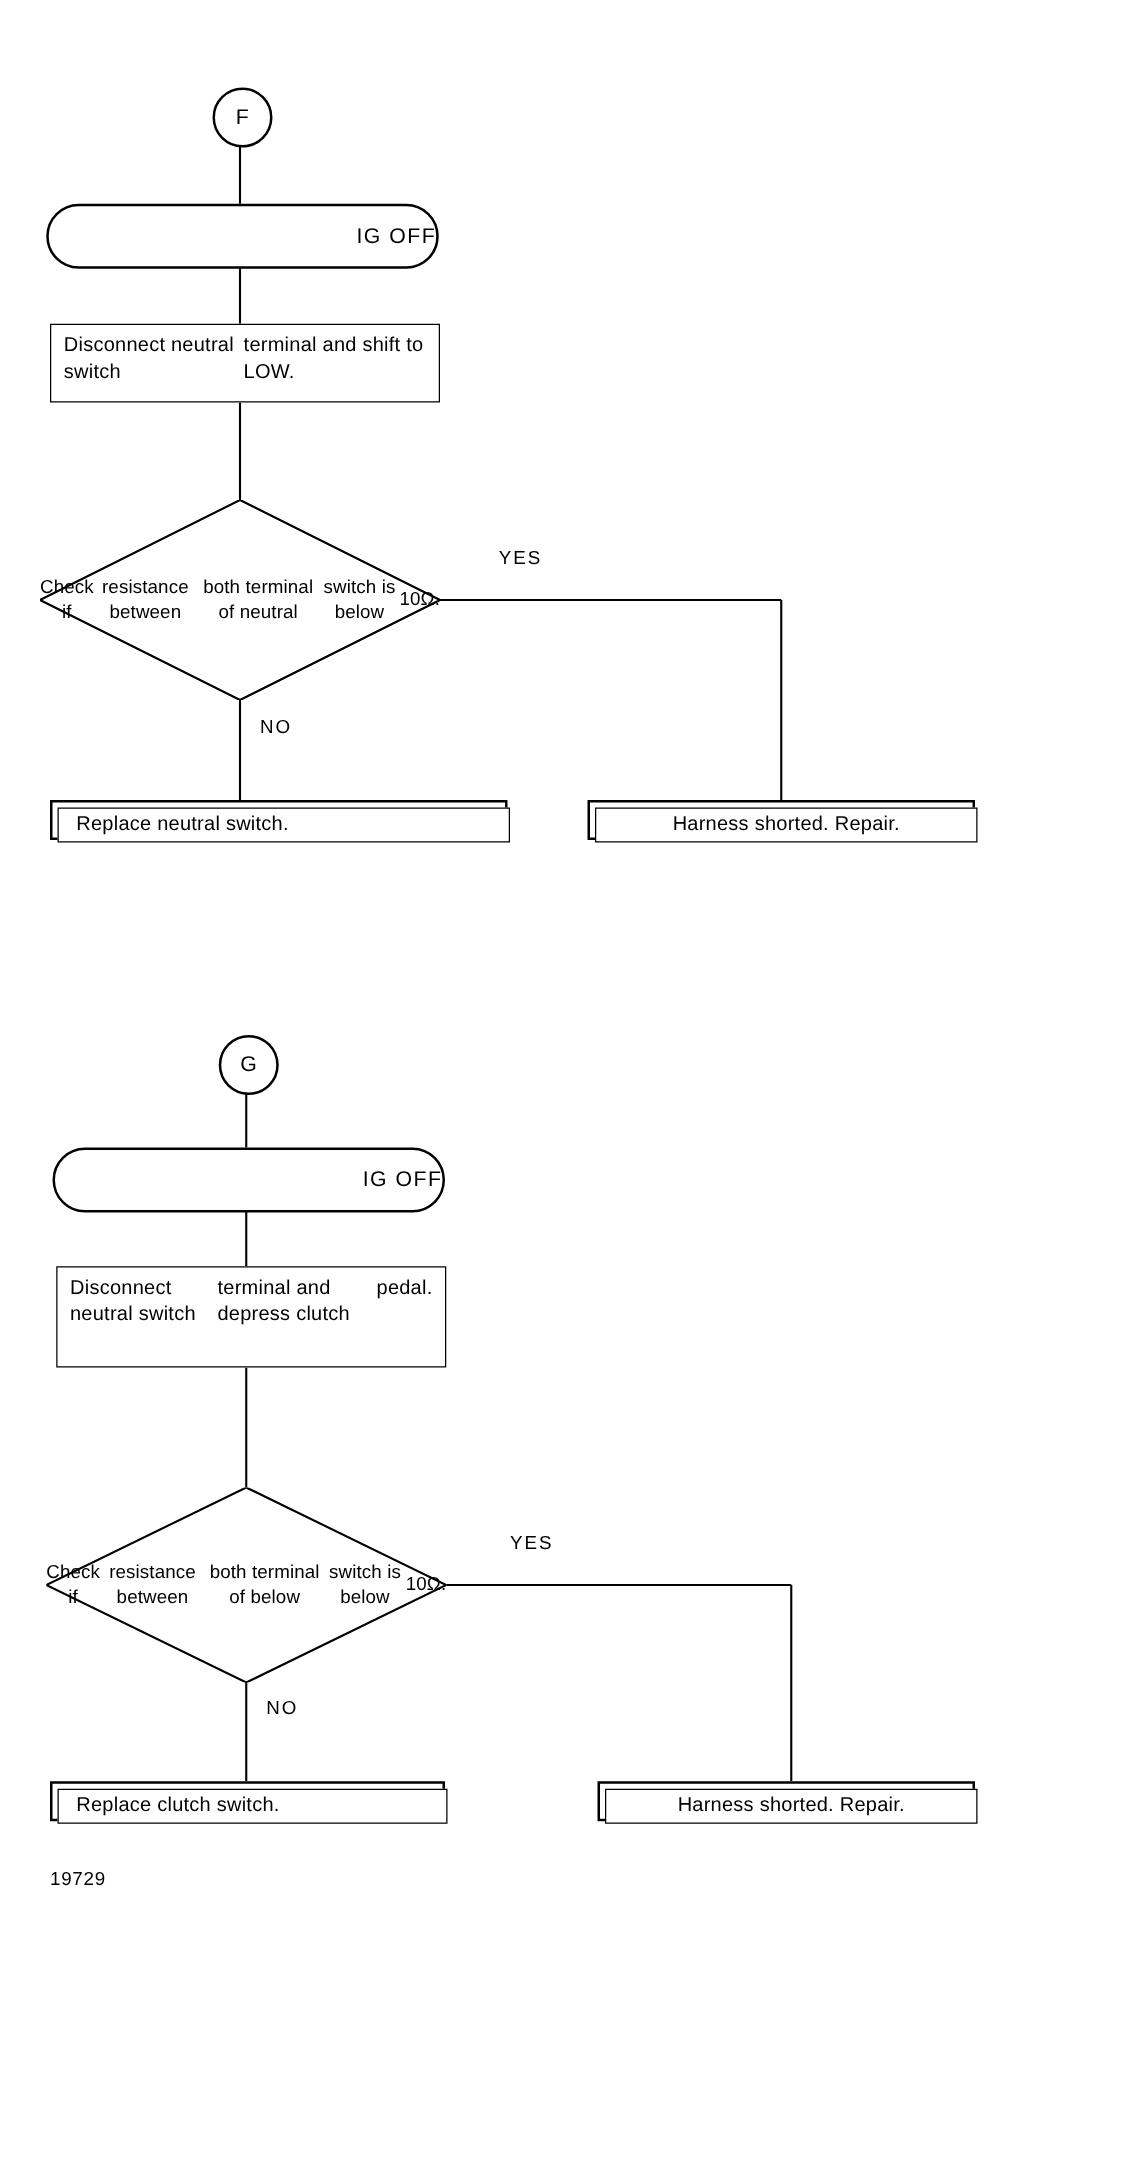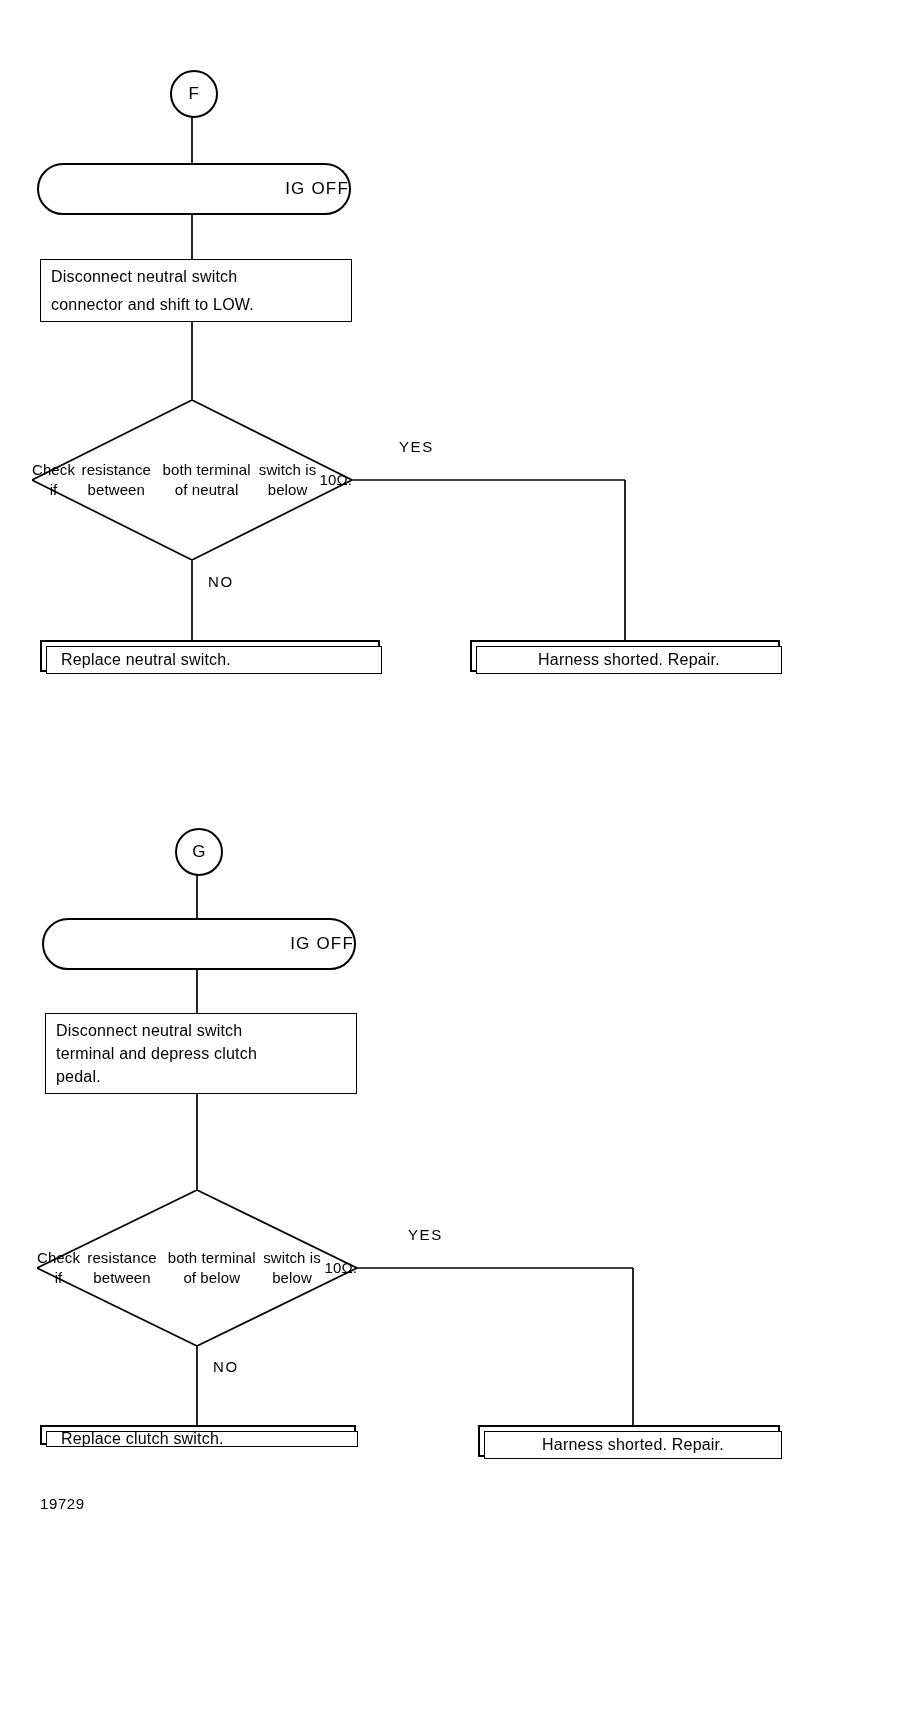--- a/index.html
+++ b/index.html
@@ -22,21 +22,21 @@
   
   .stadium{
     position:absolute;border:2px solid #000;border-radius:40px;background:#fff;
     display:flex;align-items:center;justify-content:flex-end;
     font-size:17px;letter-spacing:1.2px;
   }
 
   
   .proc{
     position:absolute;border:1.6px solid #000;background:#fff;
-    display:flex;flex-direction:column;justify-content:space-between;
+    display:flex;justify-content:center;
     padding:6px 10px;box-sizing:border-box;
     font-size:16px;line-height:1.32;letter-spacing:.2px;
   }
 
   
   .diamond-wrap{position:absolute;}
   .diamond-wrap svg{position:absolute;left:0;top:0;}
   .diamond-text{
     position:absolute;left:0;top:0;width:100%;height:100%;
     display:flex;flex-direction:row;align-items:center;justify-content:center;
@@ -91,40 +91,40 @@
   <div class="conn" style="left:170px;top:70px;">
     <span>F</span>
   </div>
 
   <div class="stadium" style="left:37px;top:163px;width:310px;height:48px;">
     <span>IG OFF</span>
   </div>
 
   <div class="proc" style="left:40px;top:259px;width:312px;height:63px;">
     <div>Disconnect neutral switch</div>
-    <div>connector and shift to LOW.</div>
+    <div>terminal and shift to LOW.</div>
   </div>
 
   <div class="diamond-wrap" style="left:32px;top:400px;width:320px;height:160px;">
     <svg width="320" height="160" viewBox="0 0 320 160" xmlns="http://www.w3.org/2000/svg">
       <polygon points="160,0 320,80 160,160 0,80" fill="#fff" stroke="#000" stroke-width="1.7"></polygon>
     </svg>
     <div class="diamond-text">
       <div>Check if</div>
       <div>resistance between</div>
       <div>both terminal of neutral</div>
       <div>switch is below</div>
       <div>10Ω.</div>
     </div>
   </div>
 
   <div class="elabel" style="left:399px;top:438px;">YES</div>
   <div class="elabel" style="left:208px;top:573px;">NO</div>
 
-  <div class="result" style="left:40px;top:640px;width:340px;height:32px;">
+  <div class="result" style="left:40px;top:640px;width:366px;height:32px;">
     <div class="inner">
       <span>Replace neutral switch.</span>
     </div>
   </div>
 
   <div class="result center" style="left:470px;top:640px;width:310px;height:32px;">
     <div class="inner">
       <span>Harness shorted.  Repair.</span>
     </div>
   </div>
@@ -152,21 +152,21 @@
       <div>resistance between</div>
       <div>both terminal of below</div>
       <div>switch is below</div>
       <div>10Ω.</div>
     </div>
   </div>
 
   <div class="elabel" style="left:408px;top:1226px;">YES</div>
   <div class="elabel" style="left:213px;top:1358px;">NO</div>
 
-  <div class="result" style="left:40px;top:1425px;width:316px;height:20px;">
+  <div class="result" style="left:40px;top:1425px;width:316px;height:32px;">
     <div class="inner">
       <span>Replace clutch switch.</span>
     </div>
   </div>
 
   <div class="result center" style="left:478px;top:1425px;width:302px;height:32px;">
     <div class="inner">
       <span>Harness shorted.  Repair.</span>
     </div>
   </div>

